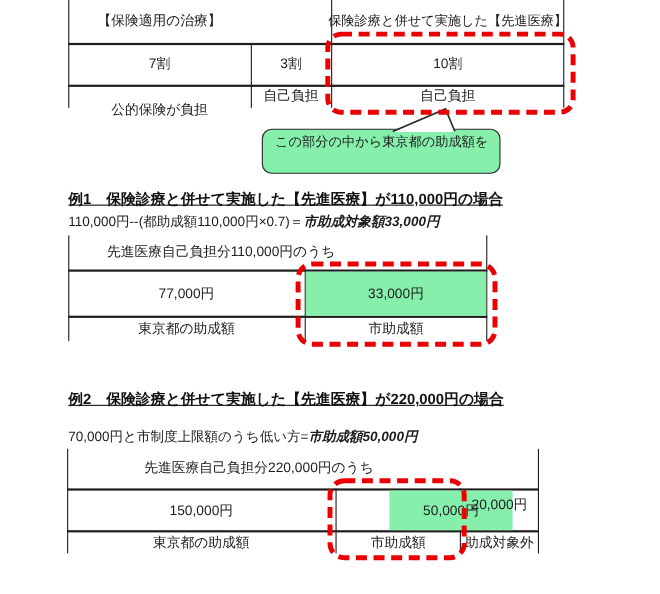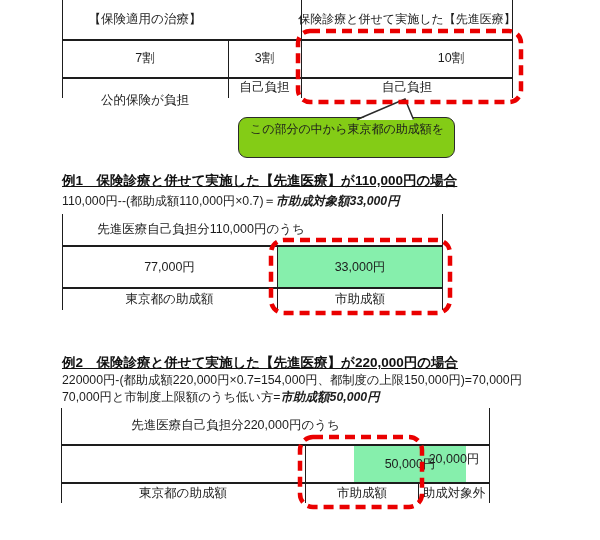--- a/index.html
+++ b/index.html
@@ -17,21 +17,21 @@
   .yellow{background:#86efac;}
   .heading{
     position:absolute;left:62px;font-size:13.5px;font-weight:bold;
     text-decoration:underline;white-space:nowrap;color:#111;
   }
   .formula{position:absolute;left:62px;font-size:12.3px;white-space:nowrap;color:#1c1c1c;}
   .emph{font-weight:bold;font-style:italic;}
   .callout{
     position:absolute;left:238px;top:117px;width:217px;height:41px;
     box-sizing:border-box;border:1.5px solid #2a2a2a;border-radius:9px;
-    padding:3px 0 0 11px;font-size:12px;line-height:17px;background:#84cc16;z-index:1;
+    padding:3px 0 0 11px;font-size:12px;line-height:17px;background:#86efac;z-index:1;
     white-space:nowrap;
   }
   .overlay{position:absolute;left:0;top:0;z-index:3;pointer-events:none;}
 </style>
 </head>
 <body>
 
 <div class="canvas">
 
   <div class="tbl" style="left:62px;top:0;width:451px;height:98px;">
@@ -40,21 +40,21 @@
     <div class="vline" style="left:239px;top:0;height:98px;"></div>
     <div class="vline" style="left:450px;top:0;height:98px;"></div>
     <div class="hline" style="left:0;top:39px;width:451px;"></div>
     <div class="hline" style="left:0;top:77px;width:451px;"></div>
 
     <div class="cell" style="left:0;top:0;width:166px;height:38px;">【保険適用の治療】</div>
     <div class="cell" style="left:239px;top:0;width:212px;height:38px;font-size:12px;">保険診療と併せて実施した【先進医療】</div>
 
     <div class="cell" style="left:0;top:39px;width:166px;height:38px;">7割</div>
     <div class="cell" style="left:166px;top:39px;width:73px;height:38px;">3割</div>
-    <div class="cell" style="left:239px;top:39px;width:212px;height:38px;margin-left:44px;">10割</div>
+    <div class="cell" style="left:239px;top:39px;width:212px;height:38px;">10割</div>
 
     <div class="cell" style="left:0;top:77px;width:166px;height:21px;margin-top:13px;">公的保険が負担</div>
     <div class="cell" style="left:166px;top:77px;width:73px;height:21px;">自己負担</div>
     <div class="cell" style="left:239px;top:77px;width:212px;height:21px;">自己負担</div>
   </div>
 
   <div class="callout">
     <div>この部分の中から東京都の助成額を</div>
   </div>
 
@@ -73,35 +73,35 @@
     <div class="cell" style="left:0;top:0;width:278px;height:30px;">先進医療自己負担分110,000円のうち</div>
 
     <div class="cell" style="left:0;top:33px;width:215px;height:40px;">77,000円</div>
     <div class="cell yellow" style="left:216px;top:33px;width:164px;height:40px;">33,000円</div>
 
     <div class="cell" style="left:0;top:75px;width:215px;height:21px;">東京都の助成額</div>
     <div class="cell" style="left:216px;top:75px;width:164px;height:21px;">市助成額</div>
   </div>
 
   <div class="heading" style="top:354px;">例2　保険診療と併せて実施した【先進医療】が220,000円の場合</div>
-  <div class="formula" style="top:372px;">220000円-(都助成額220,000円×0.7=154,000円、都制度の上限150,000円)=70,000円</div>
   <div class="formula" style="top:389px;">
     <span>70,000円と市制度上限額のうち低い方=</span><span class="emph">市助成額50,000円</span>
   </div>
 
   <div class="tbl" style="left:61px;top:408px;width:429px;height:95px;">
     <div class="vline" style="left:0;top:0;height:95px;"></div>
     <div class="vline" style="left:244px;top:36px;height:59px;"></div>
     <div class="vline" style="left:357px;top:36px;height:59px;"></div>
     <div class="vline" style="left:428px;top:0;height:95px;"></div>
     <div class="hline" style="left:0;top:36px;width:429px;"></div>
     <div class="hline" style="left:0;top:74px;width:429px;"></div>
 
     <div class="cell" style="left:0;top:0;width:349px;height:35px;">先進医療自己負担分220,000円のうち</div>
 
+    <div class="cell" style="left:0;top:38px;width:244px;height:36px;">150,000円</div>
     <div class="cell yellow" style="left:245px;top:38px;width:112px;height:36px;margin-left:48px;">50,000円</div>
     <div class="cell" style="left:358px;top:33px;width:70px;height:36px;">20,000円</div>
 
     <div class="cell" style="left:0;top:76px;width:244px;height:19px;">東京都の助成額</div>
     <div class="cell" style="left:245px;top:76px;width:112px;height:19px;">市助成額</div>
     <div class="cell" style="left:358px;top:76px;width:70px;height:19px;">助成対象外</div>
   </div>
 
   <svg class="overlay" width="600" height="540" viewBox="0 0 600 540">
     <polygon points="358,120 405,99 414,120" fill="#ffffff"></polygon>

